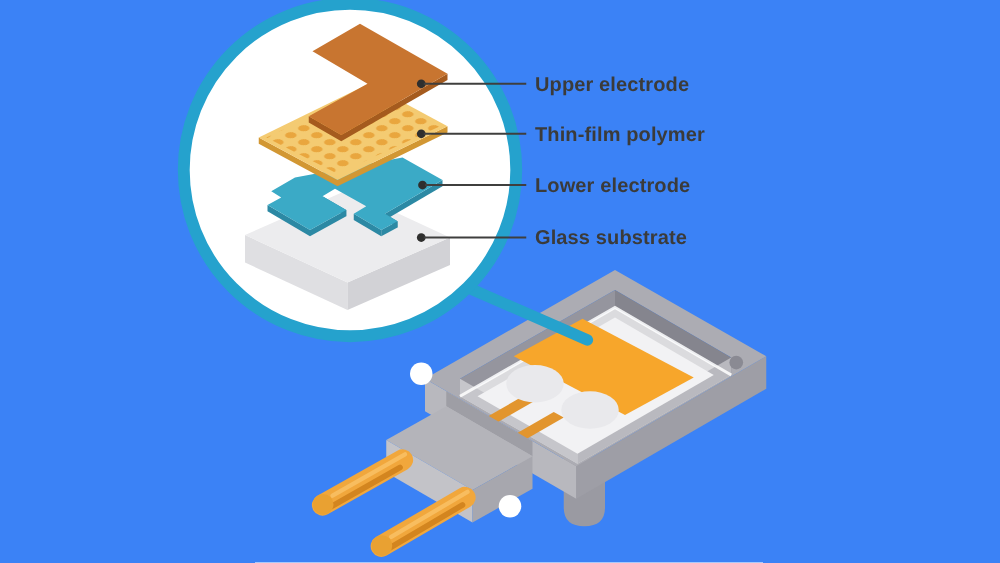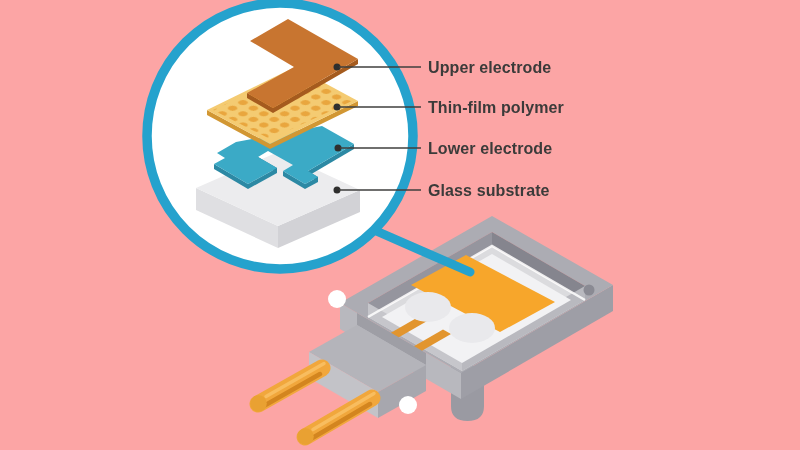--- a/index.html
+++ b/index.html
@@ -1,19 +1,19 @@
 <!DOCTYPE html>
 <html><head>
 <meta charset="utf-8">
 <style>
   html,body{margin:0;padding:0;background:#ffffff;}
   .stage{
     position:relative;
     width:800px;height:450px;
-    background:#fca5a5;
+    background:#3b82f6;
     overflow:hidden;
     font-family:"Liberation Sans", sans-serif;
     text-align:right;
   }
   svg{display:block;}
   .layer-label{
     font-family:"Liberation Sans", sans-serif;
     font-size:16px;
     font-weight:600;
     fill:#3b3b3a;

